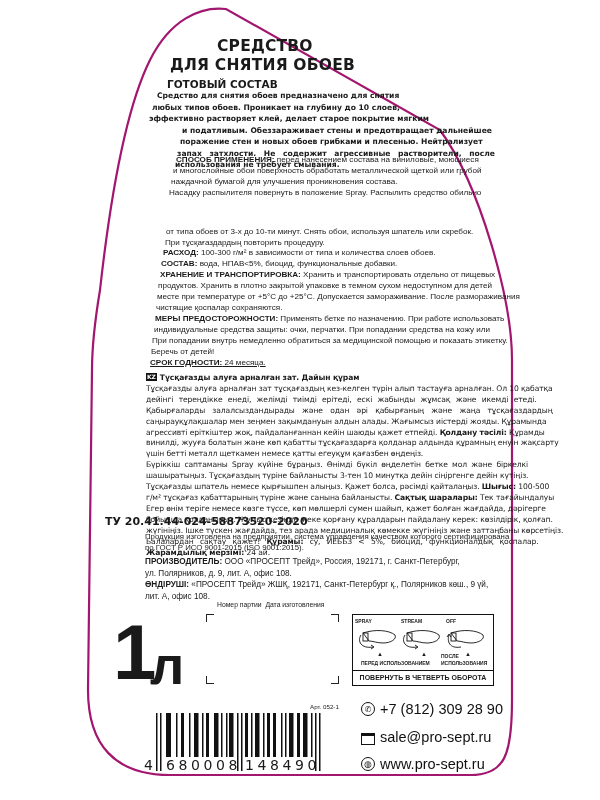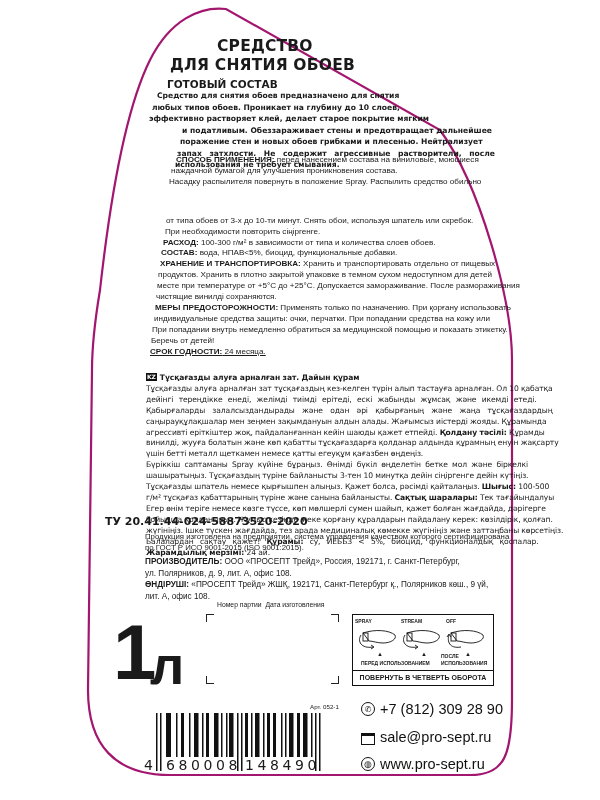--- a/index.html
+++ b/index.html
@@ -52,31 +52,32 @@
   <span class="line" style="padding-left:8px;">любых типов обоев. Проникает на глубину до 10 слоев,</span>
   <span class="line" style="padding-left:5px;">эффективно растворяет клей, делает старое покрытие мягким</span>
   <span class="line" style="margin-left:-2px;">и податливым. Обеззараживает стены и предотвращает дальнейшее</span>
   <span class="line" style="margin-left:-4px;">поражение стен и новых обоев грибками и плесенью. Нейтрализует</span>
   <span class="line" style="margin-left:-7px; word-spacing:5px;">запах затхлости. Не содержит агрессивные растворители, после</span>
   <span class="line" style="margin-left:-9px;">использования не требует смывания.</span>
 </div>
 
 <div class="abs body" style="left:136px; top:155px; width:380px;">
   <span class="line"><b>СПОСОБ ПРИМЕНЕНИЯ:</b><span> перед нанесением состава на виниловые, моющиеся</span></span>
+  <span class="line" style="margin-left:-3px;">и многослойные обои поверхность обработать металлической щеткой или грубой</span>
   <span class="line" style="margin-left:-5px;">наждачной бумагой для улучшения проникновения состава.</span>
   <span class="line" style="margin-left:-7px;">Насадку распылителя повернуть в положение Spray. Распылить средство обильно</span>
   <span class="line" style="margin-left:-10px;margin-top:28px;">от типа обоев от 3-х до 10-ти минут. Снять обои, используя шпатель или скребок.</span>
-  <span class="line" style="margin-left:-11px;">При необходимости повторить сіңіргенге.</span>
+  <span class="line" style="margin-left:-11px;">При тұсқағаздардың повторить процедуру.</span>
   <span class="line" style="margin-left:-13px;"><b>РАСХОД:</b><span> 100-300 г/м² в зависимости от типа и количества слоев обоев.</span></span>
   <span class="line" style="margin-left:-15px;"><b>СОСТАВ:</b><span> вода, НПАВ&lt;5%, биоцид, функциональные добавки.</span></span>
   <span class="line" style="margin-left:-16px;"><b>ХРАНЕНИЕ И ТРАНСПОРТИРОВКА:</b><span> Хранить и транспортировать отдельно от пищевых</span></span>
   <span class="line" style="margin-left:-18px;">продуктов. Хранить в плотно закрытой упаковке в темном сухом недоступном для детей</span>
   <span class="line" style="margin-left:-19px;">месте при температуре от +5°С до +25°С. Допускается замораживание. После размораживания</span>
-  <span class="line" style="margin-left:-20px;">чистящие винилді сохраняются.</span>
-  <span class="line" style="margin-left:-21px;"><b>МЕРЫ ПРЕДОСТОРОЖНОСТИ:</b><span> Применять только по назначению. При қорғану использовать</span></span>
+  <span class="line" style="margin-left:-20px;">чистящие қоспалар сохраняются.</span>
+  <span class="line" style="margin-left:-21px;"><b>МЕРЫ ПРЕДОСТОРОЖНОСТИ:</b><span> Применять бетке по назначению. При работе использовать</span></span>
   <span class="line" style="margin-left:-22px;">индивидуальные средства защиты: очки, перчатки. При попадании средства на кожу или</span>
   <span class="line" style="margin-left:-24px;">При попадании внутрь немедленно обратиться за медицинской помощью и показать этикетку.</span>
   <span class="line" style="margin-left:-25px;">Беречь от детей!</span>
   <span class="line" style="margin-left:-26px;text-decoration:underline;"><b>СРОК ГОДНОСТИ:</b><span> 24 месяца.</span></span>
 </div>
 
 <div class="abs kz" style="left:106px; top:373px; width:395px;">
   <span class="line"><span class="kzflag">KZ</span><b>Тұсқағазды алуға арналған зат. Дайын құрам</b></span>
   <span class="line">Тұсқағазды алуға арналған зат тұсқағаздың кез-келген түрін алып тастауға арналған. Ол 10 қабатқа</span>
   <span class="line" style="word-spacing:3px;">дейінгі тереңдікке енеді, желімді тиімді ерітеді, ескі жабынды жұмсақ және икемді етеді.</span>

